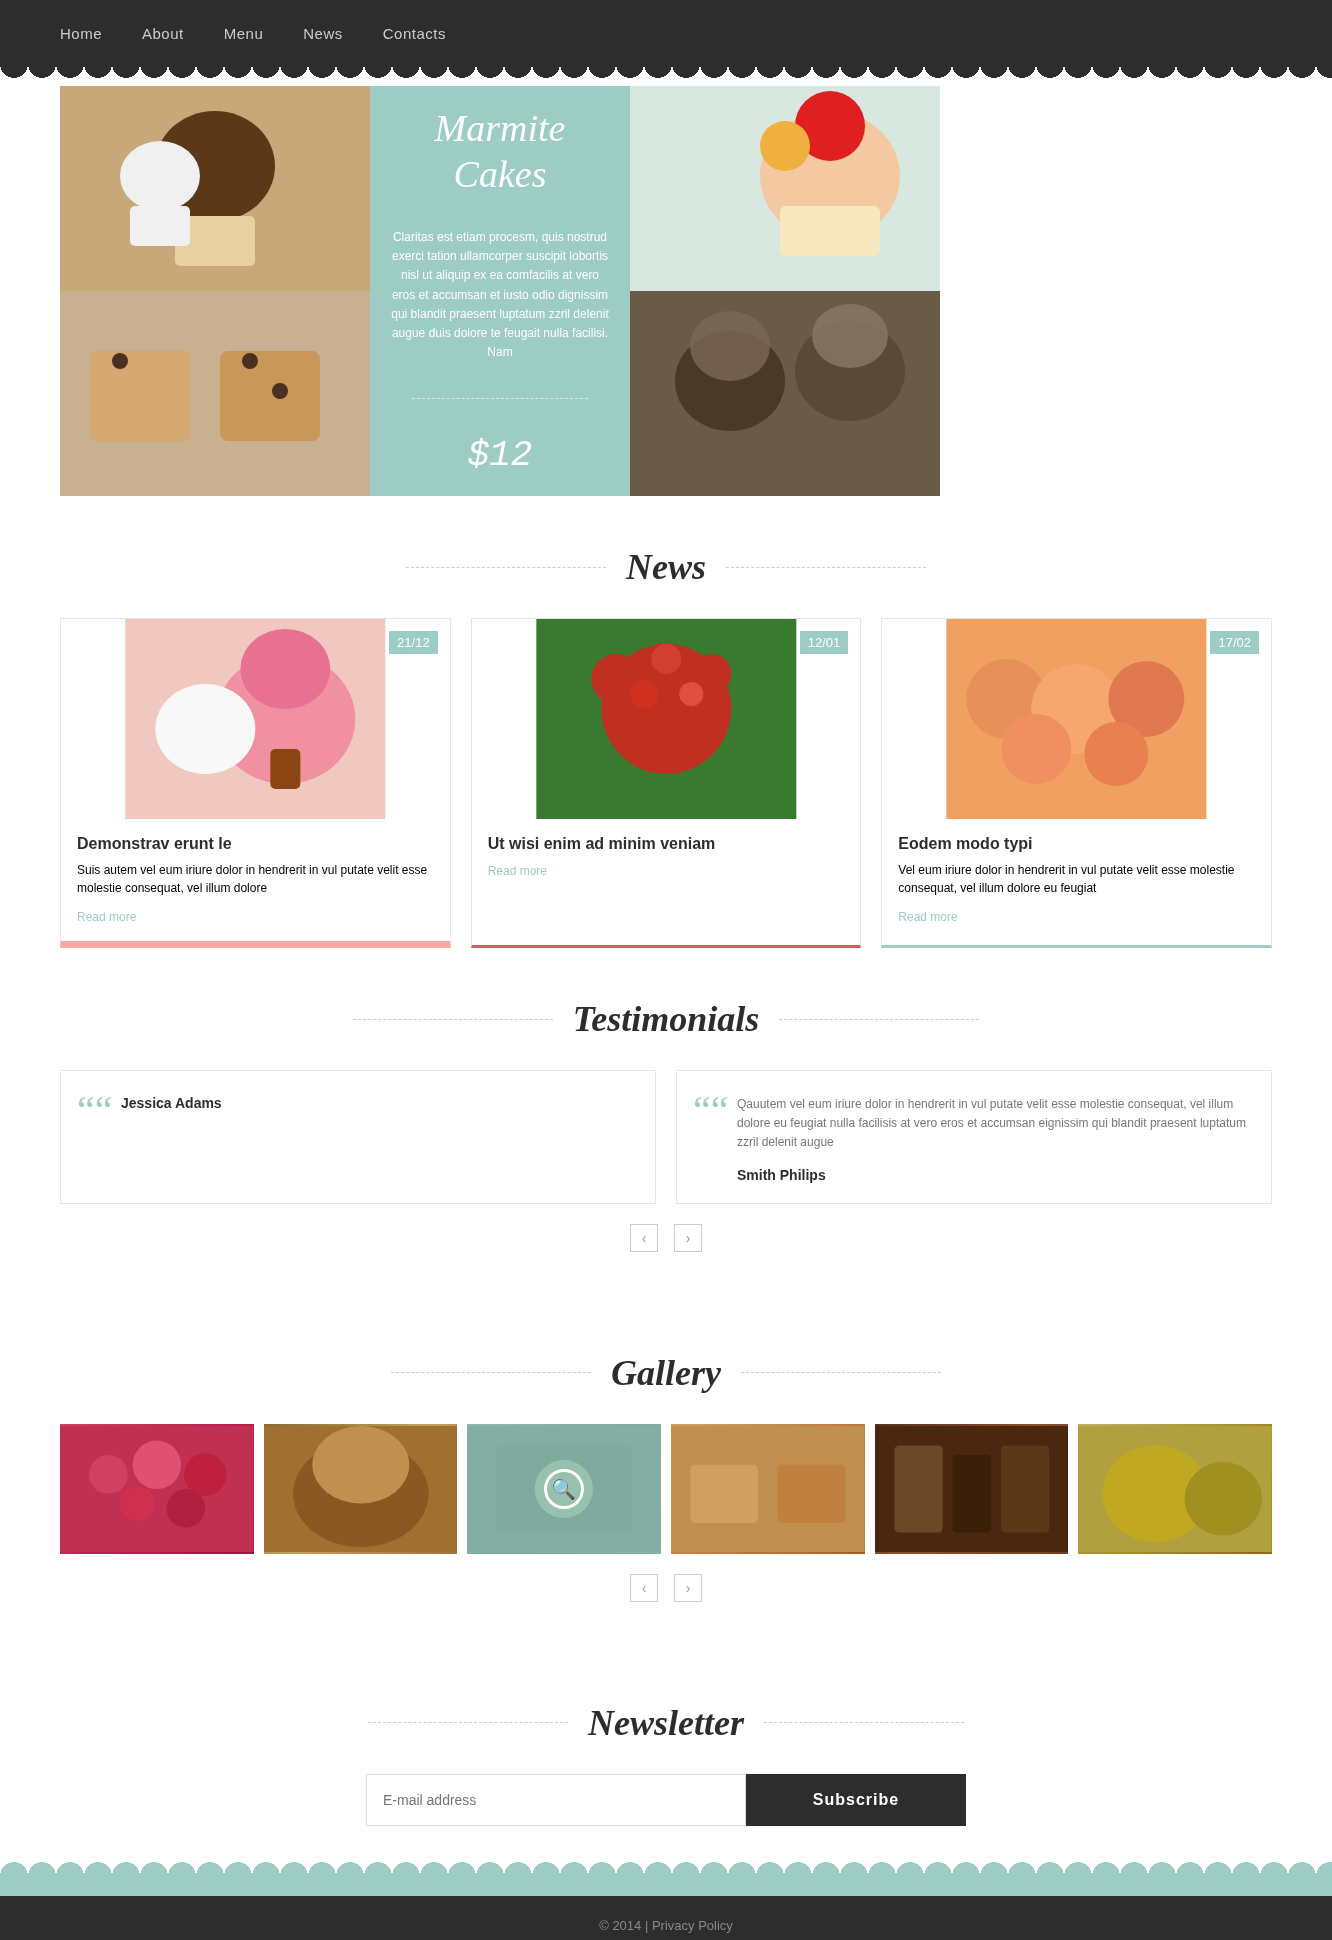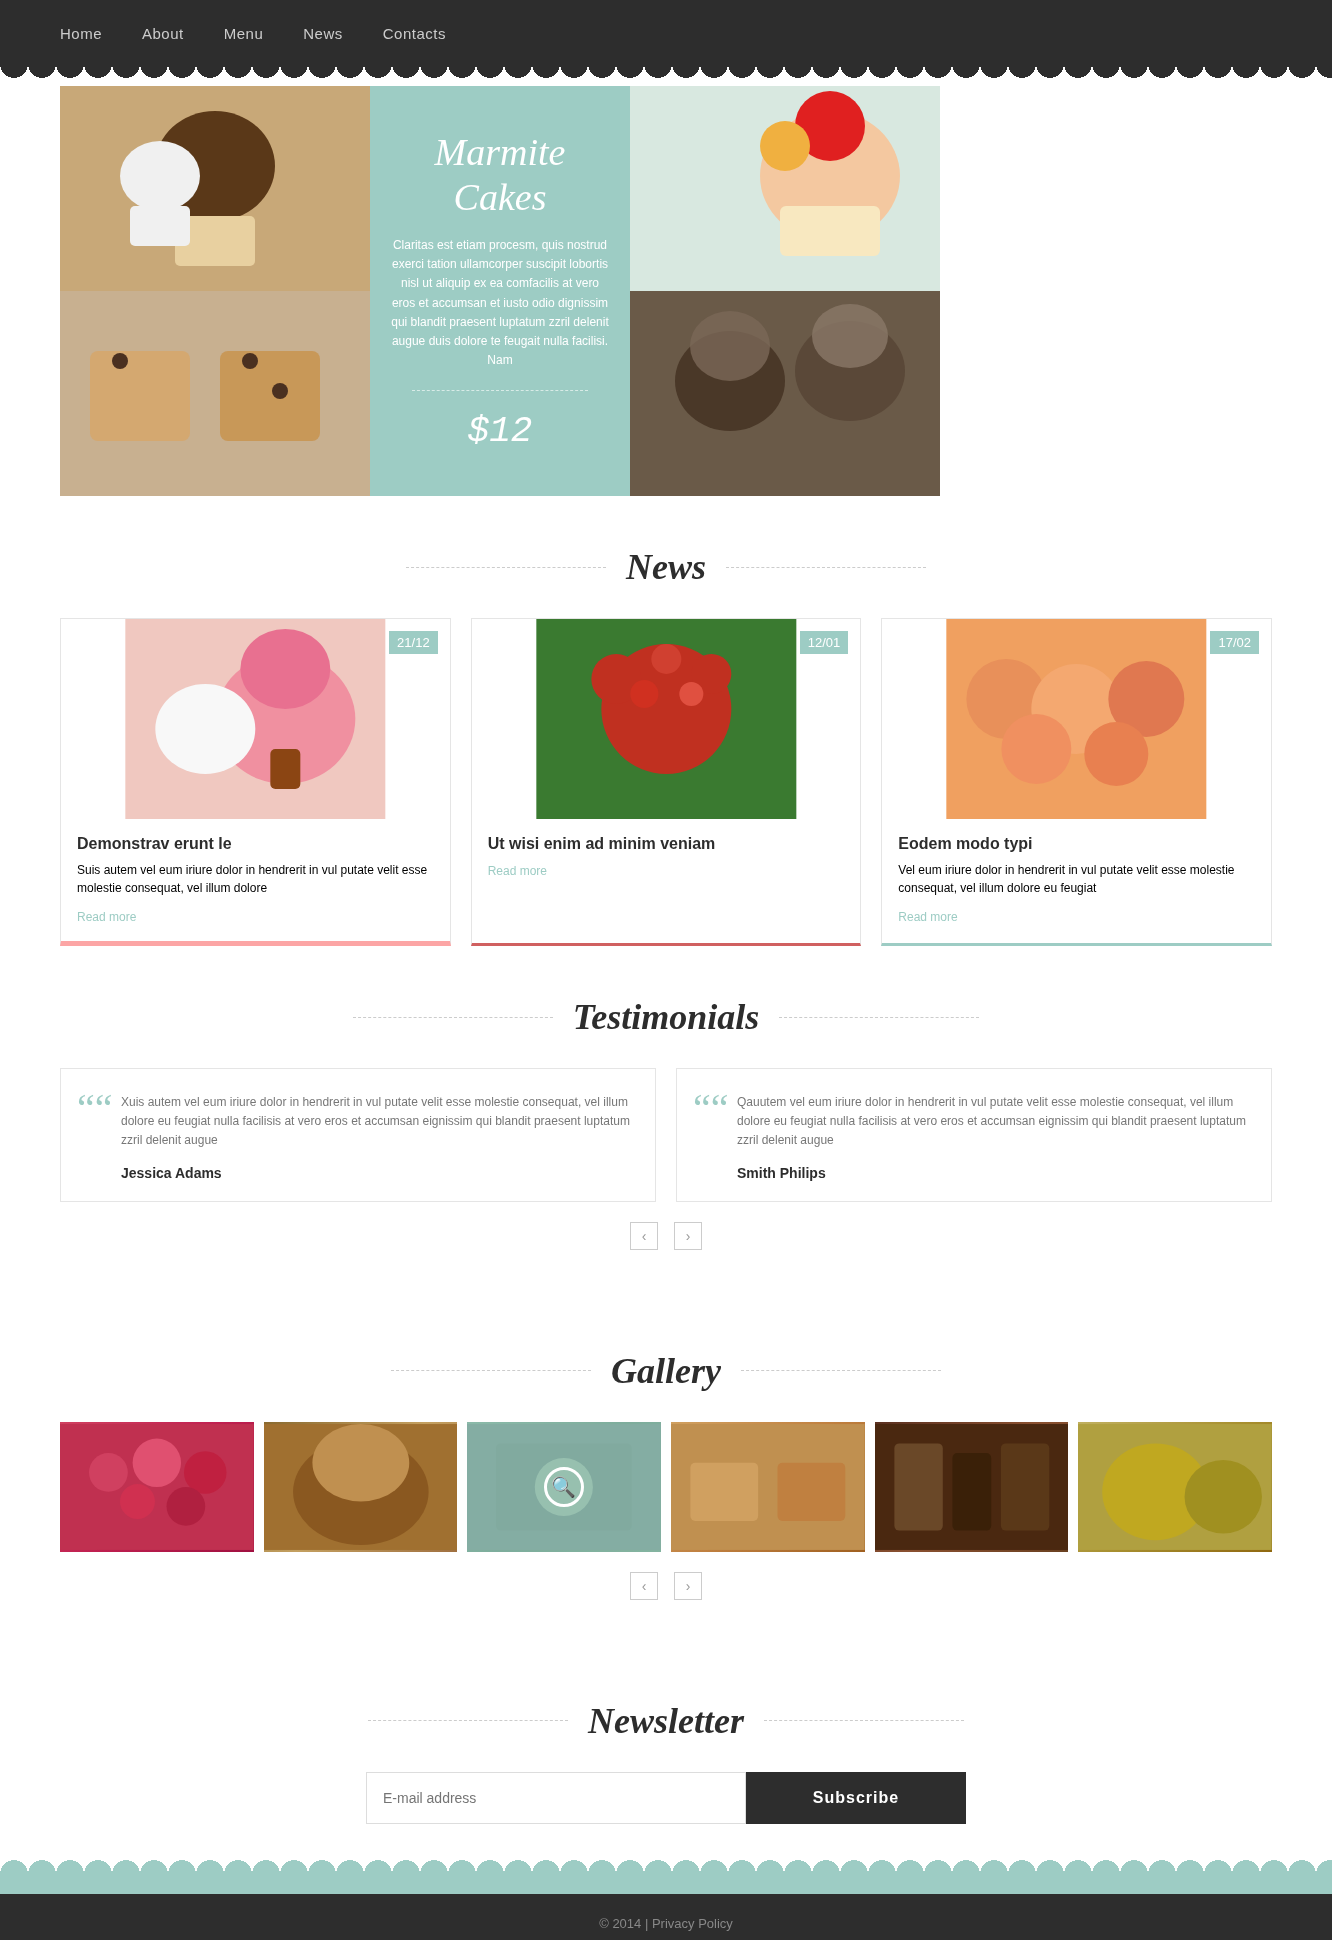--- a/index.html
+++ b/index.html
@@ -134,21 +134,21 @@
       color: #000000;
       line-height: 1.5;
       margin-bottom: 10px;
     }
     .read-more {
       font-size: 12px;
       color: #9dccc4;
       text-decoration: none;
       cursor: pointer;
     }
-    .news-card:nth-child(1) { border-bottom: 5px solid #fca5a5; }
+    .news-card:nth-child(1) { border-bottom: 7px solid #fca5a5; }
     .news-card:nth-child(2) { border-bottom: 3px solid #d06060; }
     .news-card:nth-child(3) { border-bottom: 3px solid #9dccc4; }
 
     
     .testimonials-section { padding: 0 60px 50px; }
     .testimonials-grid {
       display: grid;
       grid-template-columns: 1fr 1fr;
       gap: 20px;
       margin-bottom: 20px;
@@ -315,21 +315,21 @@
     }
     .hero-inner {
       display: grid;
       grid-template-columns: 310px 260px 310px;
       grid-template-rows: 205px 205px;
       gap: 0;
       overflow: hidden;
     }
     .hi-tl { grid-column:1; grid-row:1; }
     .hi-tlb { grid-column:1; grid-row:2; }
-    .hi-center { grid-column:2; grid-row: 1/span 2; background: #9dccc4; display:flex; flex-direction:column; align-items:center; justify-content:center; padding: 20px; text-align:center; }
+    .hi-center { grid-column:2; grid-row: 1/span 2; background: #9dccc4; display:flex; flex-direction:column; align-items:center; justify-content:space-between; padding: 20px; text-align:center; }
     .hi-tr { grid-column:3; grid-row:1; }
     .hi-br { grid-column:3; grid-row:2; }
 
     .img-box { width:100%; height:100%; }
 
   </style>
 </head>
 <body>
 
 <nav>
@@ -458,21 +458,20 @@
 
   <div>
     <div class="section-title-wrap">
       <hr class="section-title-line">
       <h2 class="section-title">Testimonials</h2>
       <hr class="section-title-line">
     </div>
     <div class="testimonials-section">
       <div class="testimonials-grid">
         <div class="testimonial-card">
-          <p class="testimonial-text">Xuis autem vel eum iriure dolor in hendrerit in vul putate velit esse molestie consequat, vel illum dolore eu feugiat nulla facilisis at vero eros et accumsan eignissim qui blandit praesent luptatum zzril delenit augue</p>
           <div class="testimonial-name">Jessica Adams</div>
         </div>
         <div class="testimonial-card">
           <p class="testimonial-text">Qauutem vel eum iriure dolor in hendrerit in vul putate velit esse molestie consequat, vel illum dolore eu feugiat nulla facilisis at vero eros et accumsan eignissim qui blandit praesent luptatum zzril delenit augue</p>
           <div class="testimonial-name">Smith Philips</div>
         </div>
       </div>
       <div class="testimonial-nav">
         <div class="nav-arrow">‹</div>
         <div class="nav-arrow">›</div>

